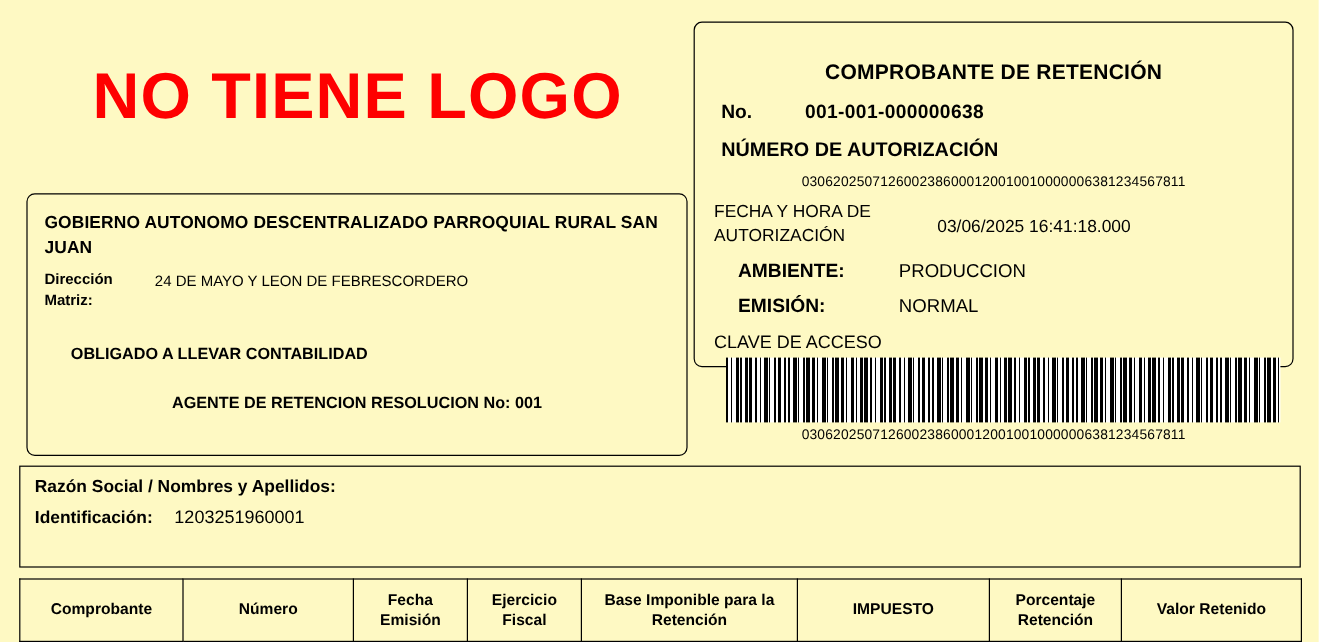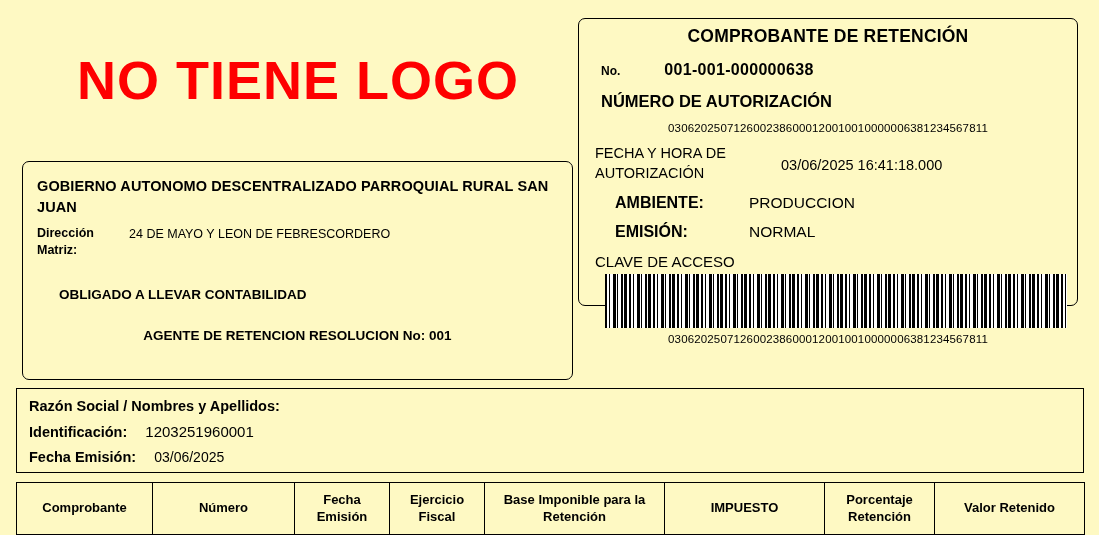--- a/index.html
+++ b/index.html
@@ -98,36 +98,36 @@
 
   
   .receipt-box {
     position: absolute;
     left: 578px;
     top: 18px;
     width: 500px;
     height: 288px;
     border: 1px solid #000;
     border-radius: 7px;
-    padding: 2px 12px;
+    padding: 26px 12px;
   }
   .receipt-title {
     text-align: center;
     font-weight: bold;
     font-size: 17.5px;
     margin-top: 5px;
     letter-spacing: 0.2px;
   }
   .no-row {
     display: flex;
     align-items: baseline;
     margin-top: 14px;
     padding-left: 10px;
   }
-  .no-label { font-weight: bold; font-size: 12px; }
+  .no-label { font-weight: bold; font-size: 16px; }
   .no-value { font-weight: bold; font-size: 16px; margin-left: 44px; letter-spacing: 0.3px;}
   .auth-title {
     font-weight: bold;
     font-size: 16.5px;
     margin-top: 13px;
     padding-left: 10px;
   }
   .auth-number {
     font-size: 11.5px;
     text-align: center;
@@ -289,24 +289,20 @@
     <div class="barcode-num">0306202507126002386000120010010000006381234567811</div>
   </div>
 
   <div class="receiver-box">
     <div class="rcv-row r1">
       <span class="rcv-label">Razón Social / Nombres y Apellidos:</span>
     </div>
     <div class="rcv-row r2">
       <span class="rcv-label">Identificación:</span>
       <span class="rcv-value">1203251960001</span>
-    </div>
-    <div class="rcv-row r3">
-      <span class="rcv-label">Fecha Emisión:</span>
-      <span class="rcv-value">03/06/2025</span>
     </div>
   </div>
 
   <table class="detail-table">
     <colgroup>
       <col style="width:136px">
       <col style="width:142px">
       <col style="width:95px">
       <col style="width:95px">
       <col style="width:180px">

